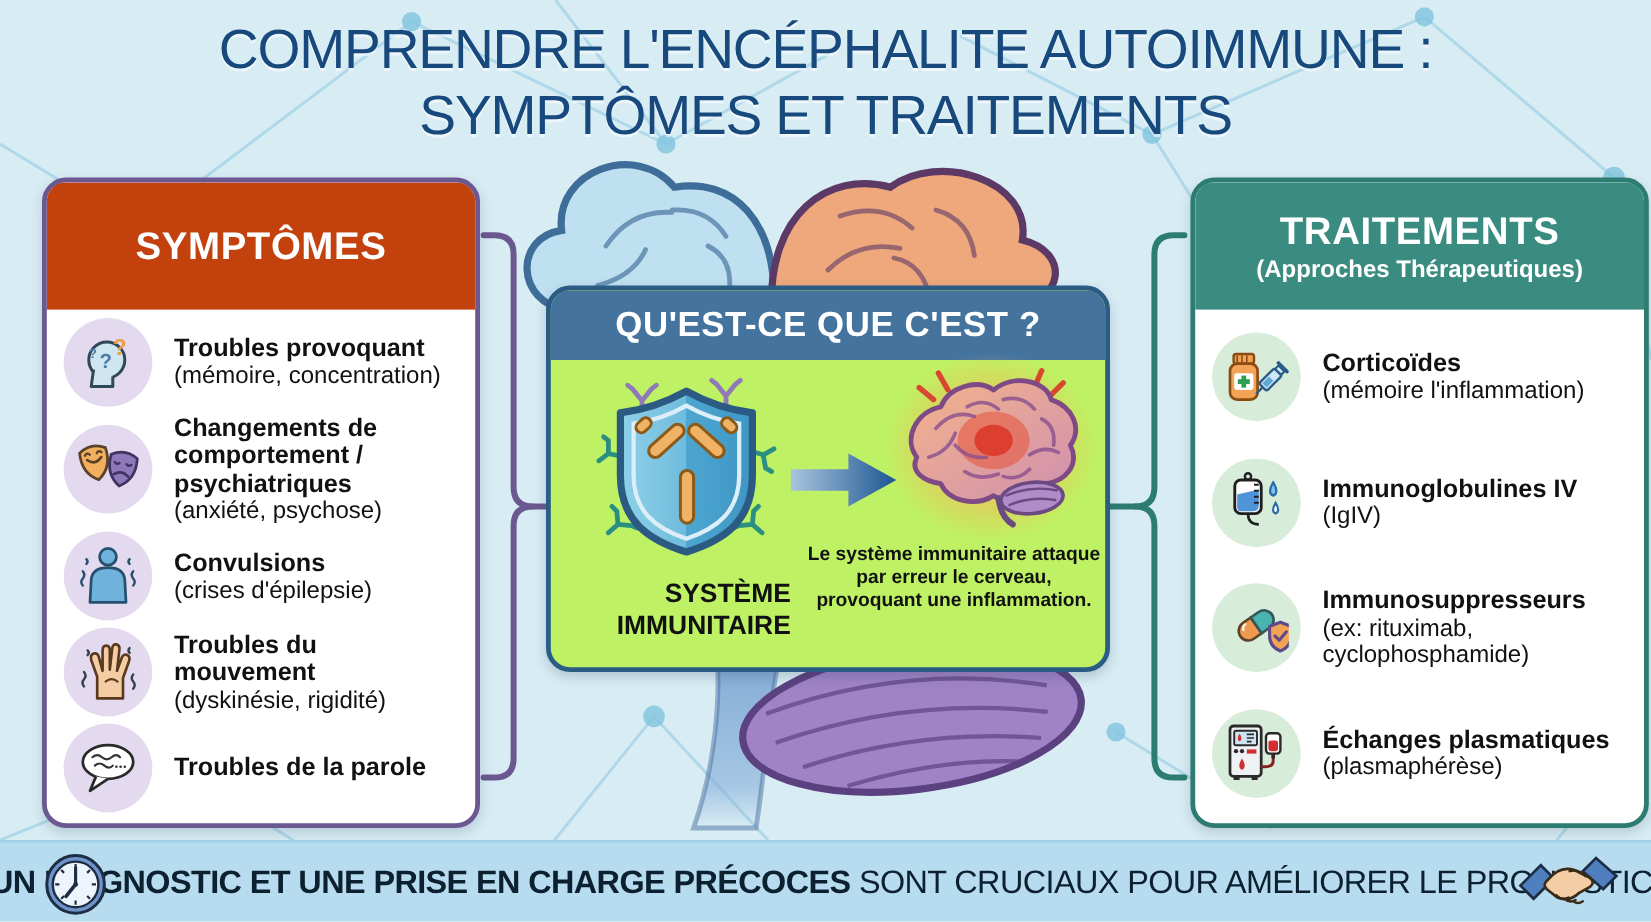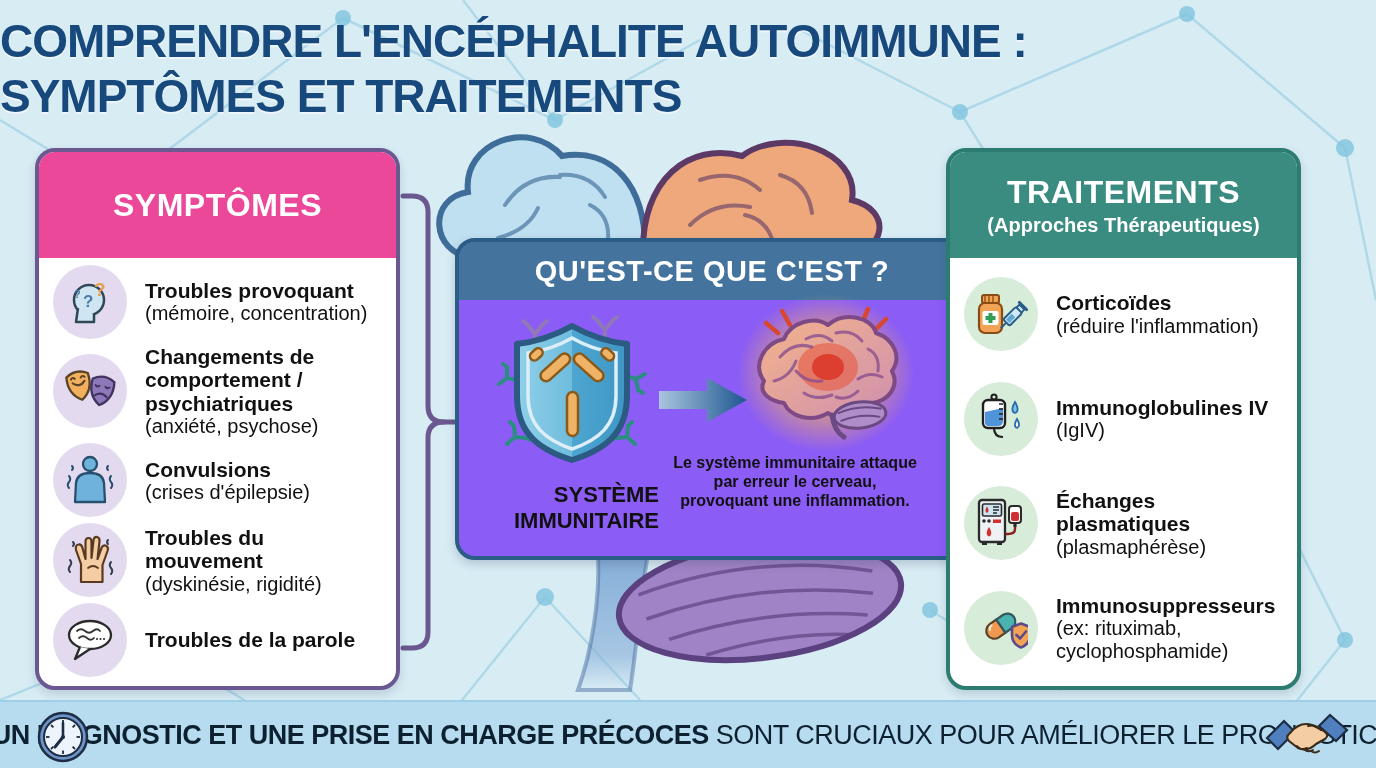--- a/index.html
+++ b/index.html
@@ -11,59 +11,59 @@
     color:#111;
   }
   .stage { position:absolute; inset:0; width:1376px; height:768px; }
 
   
   #bg-art { position:absolute; left:0; top:0; z-index:0; }
 
   
   .main-title {
     position:absolute; left:0; top:14px; width:1376px; z-index:2;
-    text-align:left; font-weight:700; color:#17497d;
+    text-align:center; font-weight:400; color:#17497d;
     font-size:46px; line-height:1.2; letter-spacing:-1px;
     text-shadow:0 2px 0 rgba(255,255,255,.55);
   }
 
   
   .panel {
     position:absolute; z-index:3; background:#ffffff;
     border-radius:20px; overflow:hidden;
     box-shadow:0 4px 10px rgba(40,60,90,.18);
   }
   .panel-symptoms { left:35px; top:148px; width:365px; height:542px; border:4px solid #6b5890; }
-  .panel-treatments { left:946px; top:148px; width:355px; height:542px; border:4px solid #2d7c71; }
+  .panel-treatments { left:992px; top:148px; width:382px; height:542px; border:4px solid #2d7c71; }
   .panel-head {
     width:100%; height:106px; display:flex; flex-direction:column;
     align-items:center; justify-content:center; color:#fff; text-align:center;
   }
-  .panel-symptoms .panel-head { background:#ec4899; }
+  .panel-symptoms .panel-head { background:#c2410c; }
   .panel-treatments .panel-head { background:#3a8c80; }
   .panel-head .t1 { font-size:32px; font-weight:700; letter-spacing:.5px; }
   .panel-head .t2 { font-size:20px; font-weight:700; margin-top:3px; }
 
   .rows { position:absolute; left:14px; right:10px; top:110px; bottom:6px;
           display:flex; flex-direction:column; justify-content:space-around; }
   .row { display:flex; align-items:center; gap:18px; }
   .icon-circle {
     width:74px; height:74px; min-width:74px; border-radius:50%;
     display:flex; align-items:center; justify-content:center;
   }
   .panel-symptoms .icon-circle { background:#e3daf0; }
   .panel-treatments .icon-circle { background:#d8ecda; }
   .row-text { line-height:1.12; }
   .row-text .lbl { font-size:21px; font-weight:700; }
   .row-text .dtl { font-size:20px; font-weight:400; }
 
   
   .panel-center {
-    position:absolute; z-index:3; left:455px; top:238px; width:514px; height:322px;
-    background:#8b5cf6; border:4px solid #2b5c86; border-radius:20px; overflow:hidden;
+    position:absolute; z-index:3; left:455px; top:238px; width:470px; height:322px;
+    background:#bef264; border:4px solid #2b5c86; border-radius:20px; overflow:hidden;
     box-shadow:0 4px 10px rgba(40,60,90,.22);
   }
   .center-head {
     height:58px; background:#44749e; color:#fff; display:flex;
     align-items:center; justify-content:center;
     font-size:29px; font-weight:700; letter-spacing:.5px;
   }
   .shield-wrap { position:absolute; left:18px; top:62px; width:190px; height:176px; }
   .shield-label {
     position:absolute; left:20px; top:240px; width:180px; text-align:right;
@@ -377,39 +377,57 @@
             <line x1="22" y1="30" x2="30" y2="30" stroke="#2a5d86" stroke-width="2"></line>
             <rect x="30" y="25.5" width="18" height="9" rx="2" fill="#cfe9f8" stroke="#2a5d86" stroke-width="2"></rect>
             <rect x="32" y="27.5" width="8" height="5" fill="#5fa8d8"></rect>
             <rect x="48" y="26.5" width="4" height="7" fill="#cfe9f8" stroke="#2a5d86" stroke-width="1.8"></rect>
             <rect x="52" y="23.5" width="3" height="13" rx="1.2" fill="#2a5d86"></rect>
           </g>
         </svg>
       </div>
       <div class="row-text">
         <div class="lbl">Corticoïdes</div>
-        <div class="dtl">(réduire l'inflammation)</div>
+        <div class="dtl">(mémoire l'inflammation)</div>
       </div>
     </div>
 
     <div class="row">
       <div class="icon-circle">
         <svg width="54" height="54" viewBox="0 0 54 54">
           <circle cx="20" cy="5" r="2.6" fill="none" stroke="#1f1f1f" stroke-width="2"></circle>
           <rect x="9" y="8" width="22" height="28" rx="5" fill="#ffffff" stroke="#1f1f1f" stroke-width="2.4"></rect>
           <path d="M11,20 L29,16 L29,29 Q29,34 24,34 L14,34 Q11,34 11,30 Z" fill="#4f93d8"></path>
           <path d="M25,12 h4 M25,17 h4 M25,22 h4 M25,27 h4" stroke="#1f1f1f" stroke-width="1.6"></path>
           <path d="M20,36 q0,9 9,9" fill="none" stroke="#1f1f1f" stroke-width="2.2"></path>
           <path d="M41,10 C44.5,15.5 44.5,20 41,21 C37.5,20 37.5,15.5 41,10 Z" fill="#7ec3ea" stroke="#2a6ca8" stroke-width="1.8"></path>
           <path d="M43,27 C45.8,31.5 45.8,35 43,36 C40.2,35 40.2,31.5 43,27 Z" fill="#ffffff" stroke="#2a6ca8" stroke-width="1.8"></path>
         </svg>
       </div>
       <div class="row-text">
         <div class="lbl">Immunoglobulines IV</div>
         <div class="dtl">(IgIV)</div>
+      </div>
+    </div>
+
+    <div class="row">
+      <div class="icon-circle">
+        <svg width="54" height="54" viewBox="0 0 54 54">
+          <g transform="rotate(-35 22 20)">
+            <path d="M7,27 a8,8 0 0 1 8,-8 h8 v16 h-8 a8,8 0 0 1 -8,-8 Z" fill="#ef9950" stroke="#5a4328" stroke-width="2.2"></path>
+            <path d="M23,19 h8 a8,8 0 0 1 0,16 h-8 Z" fill="#49b3b0" stroke="#35565a" stroke-width="2.2"></path>
+            <path d="M12,24 q1,-3 4,-3" fill="none" stroke="#ffffff" stroke-width="2" stroke-linecap="round" opacity=".8"></path>
+          </g>
+          <path d="M38,26 l9,-3.5 9,3.5 v8 q0,9 -9,12.5 q-9,-3.5 -9,-12.5 Z" fill="#f2a356" stroke="#5d4a8a" stroke-width="2.6" stroke-linejoin="round"></path>
+          <path d="M42.5,34 l3.5,3.5 6,-7" fill="none" stroke="#5d4a8a" stroke-width="2.6" stroke-linecap="round" stroke-linejoin="round"></path>
+        </svg>
+      </div>
+      <div class="row-text">
+        <div class="lbl">Immunosuppresseurs</div>
+        <div class="dtl">(ex: rituximab, cyclophosphamide)</div>
       </div>
     </div>
 
     <div class="row">
       <div class="icon-circle">
         <svg width="54" height="54" viewBox="0 0 54 54">
           <rect x="5" y="4" width="26" height="42" rx="3" fill="#eef2f5" stroke="#2a2a2a" stroke-width="2.3"></rect>
           <rect x="8.5" y="8" width="19" height="12" rx="1.5" fill="#cfe4f2" stroke="#2a2a2a" stroke-width="1.6"></rect>
           <path d="M13,10.5 C15,13.5 15,16 13,16.8 C11,16 11,13.5 13,10.5 Z" fill="#d03030"></path>
           <path d="M19,11 h6 M19,14 h6 M19,17 h4" stroke="#2a2a2a" stroke-width="1.4"></path>
@@ -421,38 +439,20 @@
               <rect x="23" y="46" width="5" height="3" fill="#2a2a2a"></rect>
           <rect x="35" y="10" width="12" height="17" rx="3" fill="#ffffff" stroke="#2a2a2a" stroke-width="2"></rect>
           <rect x="37" y="16" width="8" height="9" rx="2" fill="#d03030"></rect>
           <path d="M41,27 v6 q0,5 -7,5 h-3" fill="none" stroke="#8a1f1f" stroke-width="2.4"></path>
           <rect x="39.5" y="27" width="3" height="4" fill="#2a2a2a"></rect>
         </svg>
       </div>
       <div class="row-text">
         <div class="lbl">Échanges plasmatiques</div>
         <div class="dtl">(plasmaphérèse)</div>
-      </div>
-    </div>
-
-    <div class="row">
-      <div class="icon-circle">
-        <svg width="54" height="54" viewBox="0 0 54 54">
-          <g transform="rotate(-35 22 20)">
-            <path d="M7,27 a8,8 0 0 1 8,-8 h8 v16 h-8 a8,8 0 0 1 -8,-8 Z" fill="#ef9950" stroke="#5a4328" stroke-width="2.2"></path>
-            <path d="M23,19 h8 a8,8 0 0 1 0,16 h-8 Z" fill="#49b3b0" stroke="#35565a" stroke-width="2.2"></path>
-            <path d="M12,24 q1,-3 4,-3" fill="none" stroke="#ffffff" stroke-width="2" stroke-linecap="round" opacity=".8"></path>
-          </g>
-          <path d="M38,26 l9,-3.5 9,3.5 v8 q0,9 -9,12.5 q-9,-3.5 -9,-12.5 Z" fill="#f2a356" stroke="#5d4a8a" stroke-width="2.6" stroke-linejoin="round"></path>
-          <path d="M42.5,34 l3.5,3.5 6,-7" fill="none" stroke="#5d4a8a" stroke-width="2.6" stroke-linecap="round" stroke-linejoin="round"></path>
-        </svg>
-      </div>
-      <div class="row-text">
-        <div class="lbl">Immunosuppresseurs</div>
-        <div class="dtl">(ex: rituximab, cyclophosphamide)</div>
       </div>
     </div>
 
   </div>
 </div>
 
 <div class="footer">
   <span class="clock">
     <svg width="54" height="54" viewBox="0 0 54 54">
       <circle cx="27" cy="27" r="24" fill="#6f94c9" stroke="#1d2d44" stroke-width="2.5"></circle>

